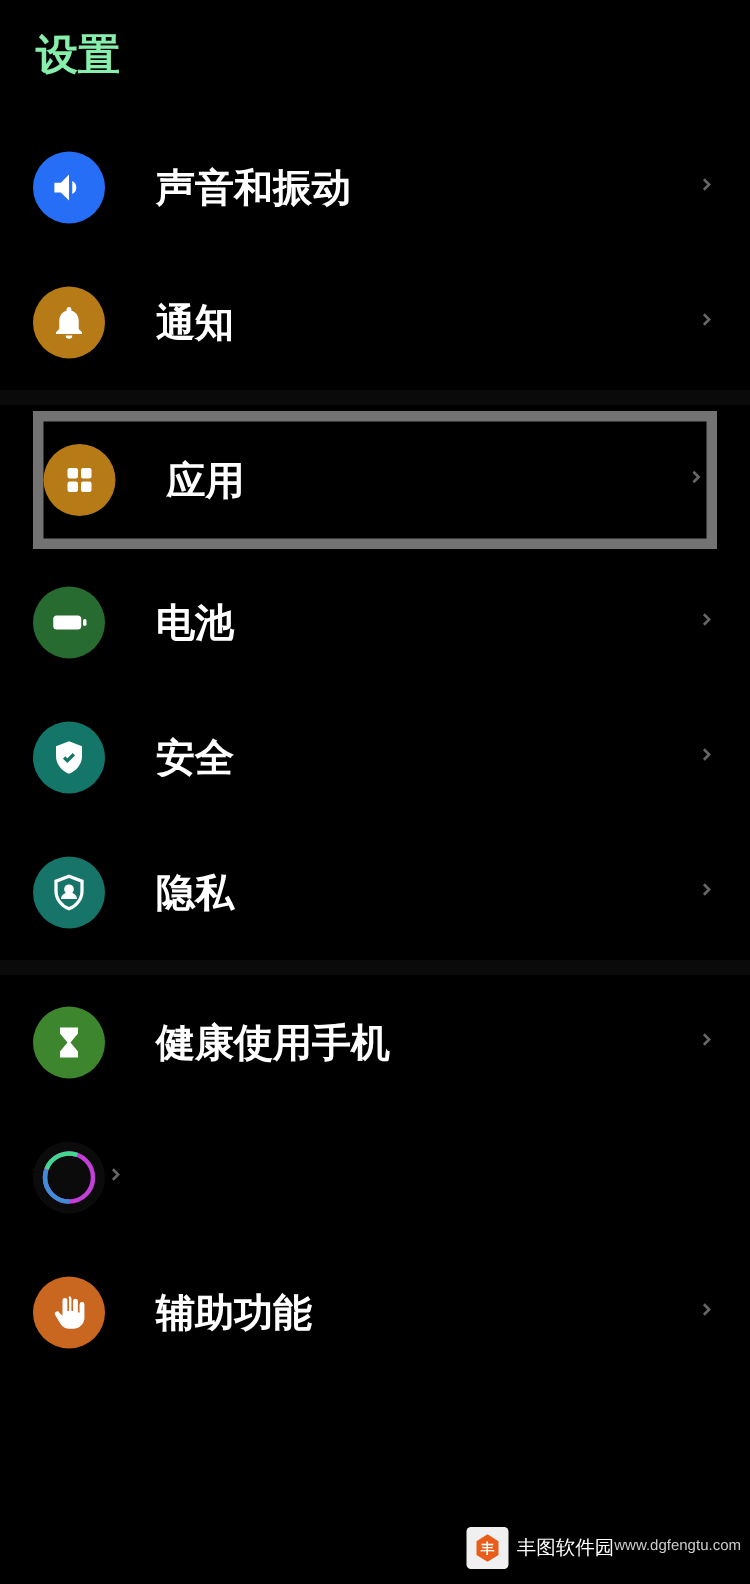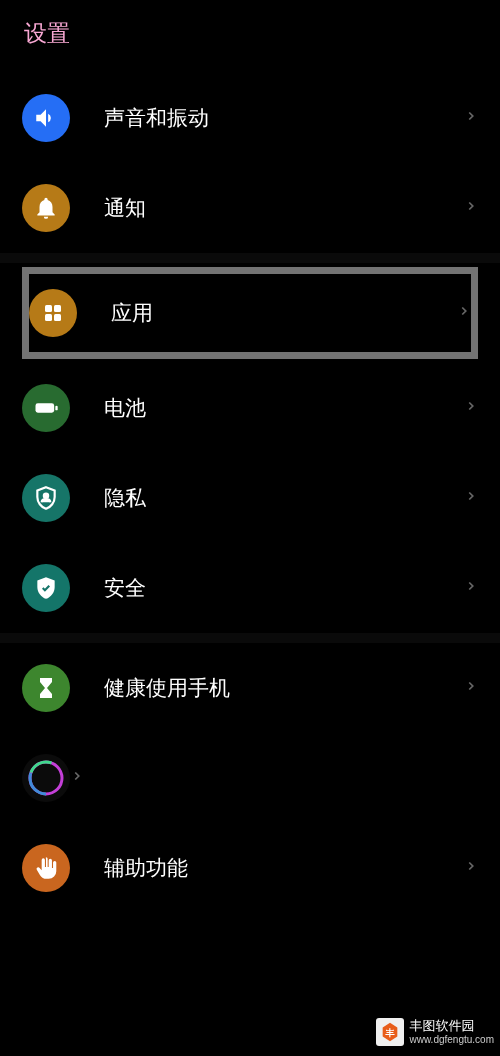--- a/index.html
+++ b/index.html
@@ -13,23 +13,23 @@
       background: #000;
       color: #fff;
       font-family: -apple-system, BlinkMacSystemFont, "Segoe UI", sans-serif;
       overflow: hidden;
       position: relative;
     }
     .header {
       padding: 18px 24px 24px;
     }
     .header-title {
-      font-size: 23px;
-      font-weight: 400;
-      color: #f9a8d4;
+      font-size: 28px;
+      font-weight: 700;
+      color: #86efac;
     }
     .section {
       background: #000;
     }
     .section-divider {
       height: 10px;
       background: #0a0a0a;
     }
     .list-item {
       display: flex;
@@ -42,22 +42,23 @@
       height: 48px;
       border-radius: 50%;
       display: flex;
       align-items: center;
       justify-content: center;
       flex-shrink: 0;
     }
     .item-label {
       flex: 1;
       margin-left: 34px;
-      font-size: 21px;
+      font-size: 26px;
       color: #fff;
+      font-weight: bold;
     }
     .chevron {
       color: #666;
       flex-shrink: 0;
     }
     .highlight-box {
       border: 7px solid #737373;
       margin: 4px 22px;
       padding: 0;
     }
@@ -89,21 +90,21 @@
       width: 28px;
       height: 28px;
       background: #f0f0f0;
       border-radius: 3px;
       display: flex;
       align-items: center;
       justify-content: center;
     }
     .watermark-text {
       display: flex;
-      flex-direction: column;
+      flex-direction: row;
       line-height: 1.1;
     }
     .watermark-top {
       font-size: 13px;
       color: #fff;
       font-weight: 500;
     }
     .watermark-bottom {
       font-size: 10px;
       color: #ccc;
@@ -179,43 +180,43 @@
     <div class="item-label">电池</div>
     <span class="chevron">
       <svg width="14" height="14" viewBox="0 0 24 24" fill="none" stroke="#666" stroke-width="3">
           <path d="M9 18l6-6-6-6"></path>
         </svg>
     </span>
   </div>
 
 
   <div class="list-item">
+    <div class="icon-circle bg-teal2">
+      <svg width="26" height="26" viewBox="0 0 24 24" fill="#fff">
+          <path d="M12 2l8 3v6c0 5-3.4 9.4-8 11-4.6-1.6-8-6-8-11V5l8-3z"></path>
+          <path d="M9 12l2 2 4-4" stroke="#147569" stroke-width="2" fill="none"></path>
+        </svg>
+    </div>
+    <div class="item-label">安全</div>
+    <span class="chevron">
+      <svg width="14" height="14" viewBox="0 0 24 24" fill="none" stroke="#666" stroke-width="3">
+          <path d="M9 18l6-6-6-6"></path>
+        </svg>
+    </span>
+  </div>
+
+  <div class="list-item">
     <div class="icon-circle bg-teal3">
       <svg width="26" height="26" viewBox="0 0 24 24" fill="none" stroke="#fff" stroke-width="2">
           <path d="M12 2l8 3v6c0 5-3.4 9.4-8 11-4.6-1.6-8-6-8-11V5l8-3z"></path>
           <circle cx="12" cy="10" r="2" fill="#fff"></circle>
           <path d="M8 16c0-2 2-3 4-3s4 1 4 3" fill="#fff"></path>
         </svg>
     </div>
     <div class="item-label">隐私</div>
-    <span class="chevron">
-      <svg width="14" height="14" viewBox="0 0 24 24" fill="none" stroke="#666" stroke-width="3">
-          <path d="M9 18l6-6-6-6"></path>
-        </svg>
-    </span>
-  </div>
-
-  <div class="list-item">
-    <div class="icon-circle bg-teal2">
-      <svg width="26" height="26" viewBox="0 0 24 24" fill="#fff">
-          <path d="M12 2l8 3v6c0 5-3.4 9.4-8 11-4.6-1.6-8-6-8-11V5l8-3z"></path>
-          <path d="M9 12l2 2 4-4" stroke="#147569" stroke-width="2" fill="none"></path>
-        </svg>
-    </div>
-    <div class="item-label">安全</div>
     <span class="chevron">
       <svg width="14" height="14" viewBox="0 0 24 24" fill="none" stroke="#666" stroke-width="3">
           <path d="M9 18l6-6-6-6"></path>
         </svg>
     </span>
   </div>
 </div>
 
 <div class="section-divider"></div>
 

